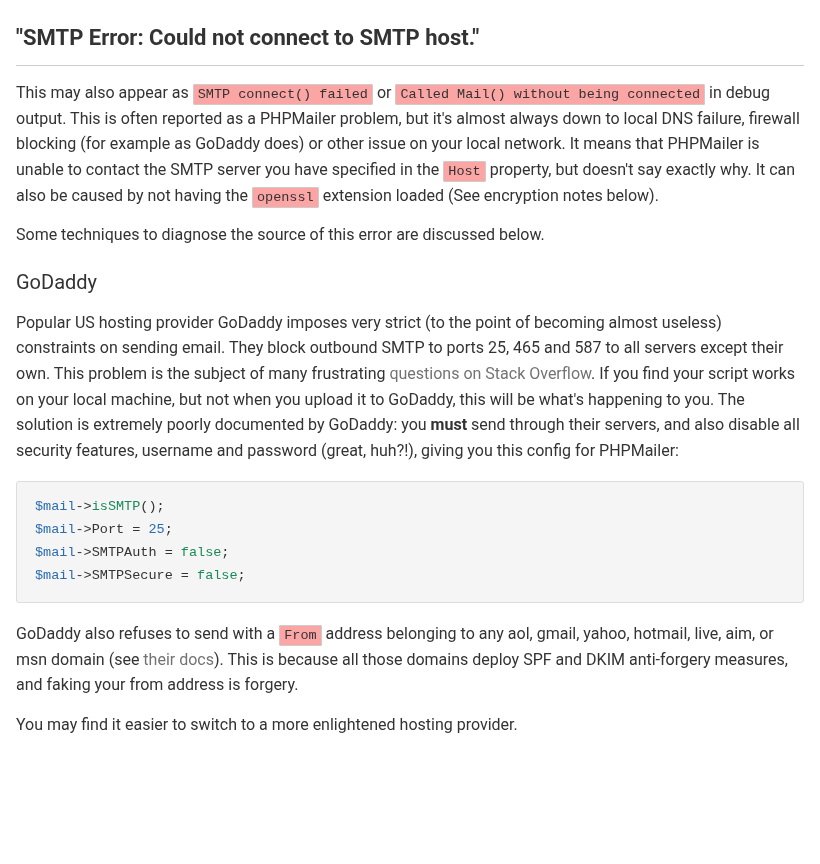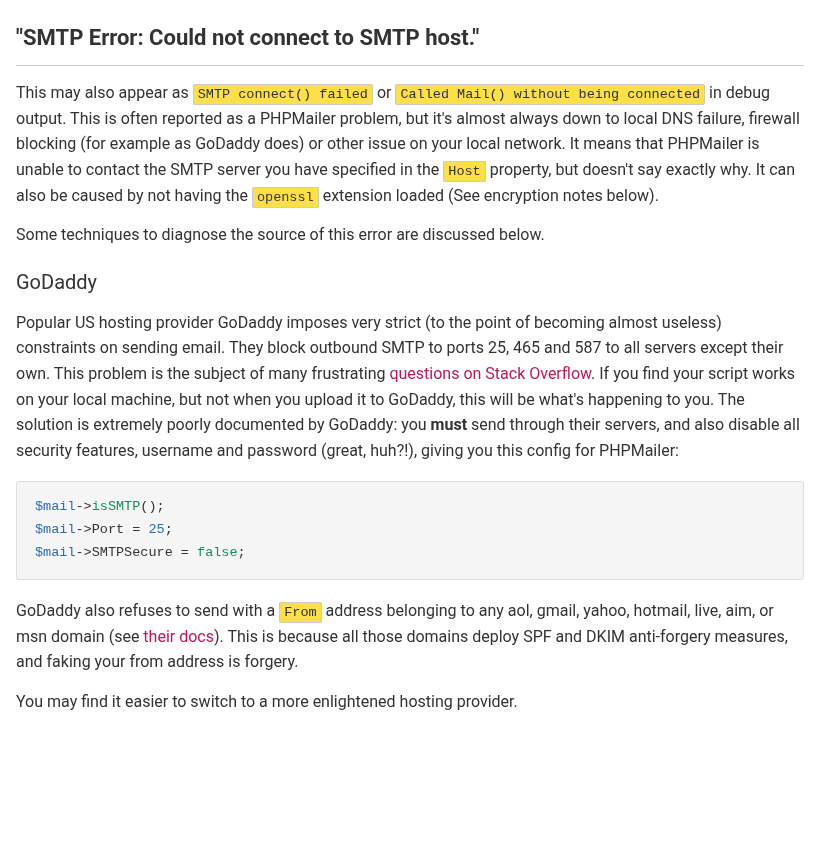--- a/index.html
+++ b/index.html
@@ -34,29 +34,29 @@
       margin-bottom: 12px;
     }
 
     p {
       margin-bottom: 14px;
     }
 
     code.inline {
       font-family: "Courier New", Courier, monospace;
       font-size: 13.5px;
-      background: #fde047;
+      background: #fca5a5;
       border: 1px solid #ccc;
       padding: 2px 4px;
       border-radius: 2px;
       color: #333;
     }
 
     a {
-      color: #be185d;
+      color: #737373;
       text-decoration: none;
       text-align: center;
     }
 
     strong {
       font-weight: bold;
     }
 
     .code-block {
       background: #f5f5f5;
@@ -107,20 +107,21 @@
 
 <h2>GoDaddy</h2>
 
 <p>
   <span>Popular US hosting provider GoDaddy imposes very strict (to the point of becoming almost useless) constraints on sending email. They block outbound SMTP to ports 25, 465 and 587 to all servers except their own. This problem is the subject of many frustrating </span><a href="#">questions on Stack Overflow</a><span>. If you find your script works on your local machine, but not when you upload it to GoDaddy, this will be what's happening to you. The solution is extremely poorly documented by GoDaddy: you </span><strong>must</strong><span> send through their servers, and also disable all security features, username and password (great, huh?!), giving you this config for PHPMailer:</span>
 </p>
 
 <div class="code-block">
   <div><span class="var">$mail</span><span class="op">-&gt;</span><span class="kw">isSMTP</span><span class="op">();</span></div>
   <div><span class="var">$mail</span><span class="op">-&gt;</span><span>Port</span><span class="op"> = </span><span class="num">25</span><span class="op">;</span></div>
+  <div><span class="var">$mail</span><span class="op">-&gt;</span><span>SMTPAuth</span><span class="op"> = </span><span class="bool">false</span><span class="op">;</span></div>
   <div><span class="var">$mail</span><span class="op">-&gt;</span><span>SMTPSecure</span><span class="op"> = </span><span class="bool">false</span><span class="op">;</span></div>
 </div>
 
 <p>
   <span>GoDaddy also refuses to send with a </span><code class="inline">From</code><span> address belonging to any aol, gmail, yahoo, hotmail, live, aim, or msn domain (see </span><a href="#">their docs</a><span>). This is because all those domains deploy SPF and DKIM anti-forgery measures, and faking your from address is forgery.</span>
 </p>
 
 <p>You may find it easier to switch to a more enlightened hosting provider.</p>
 
 </body></html>

